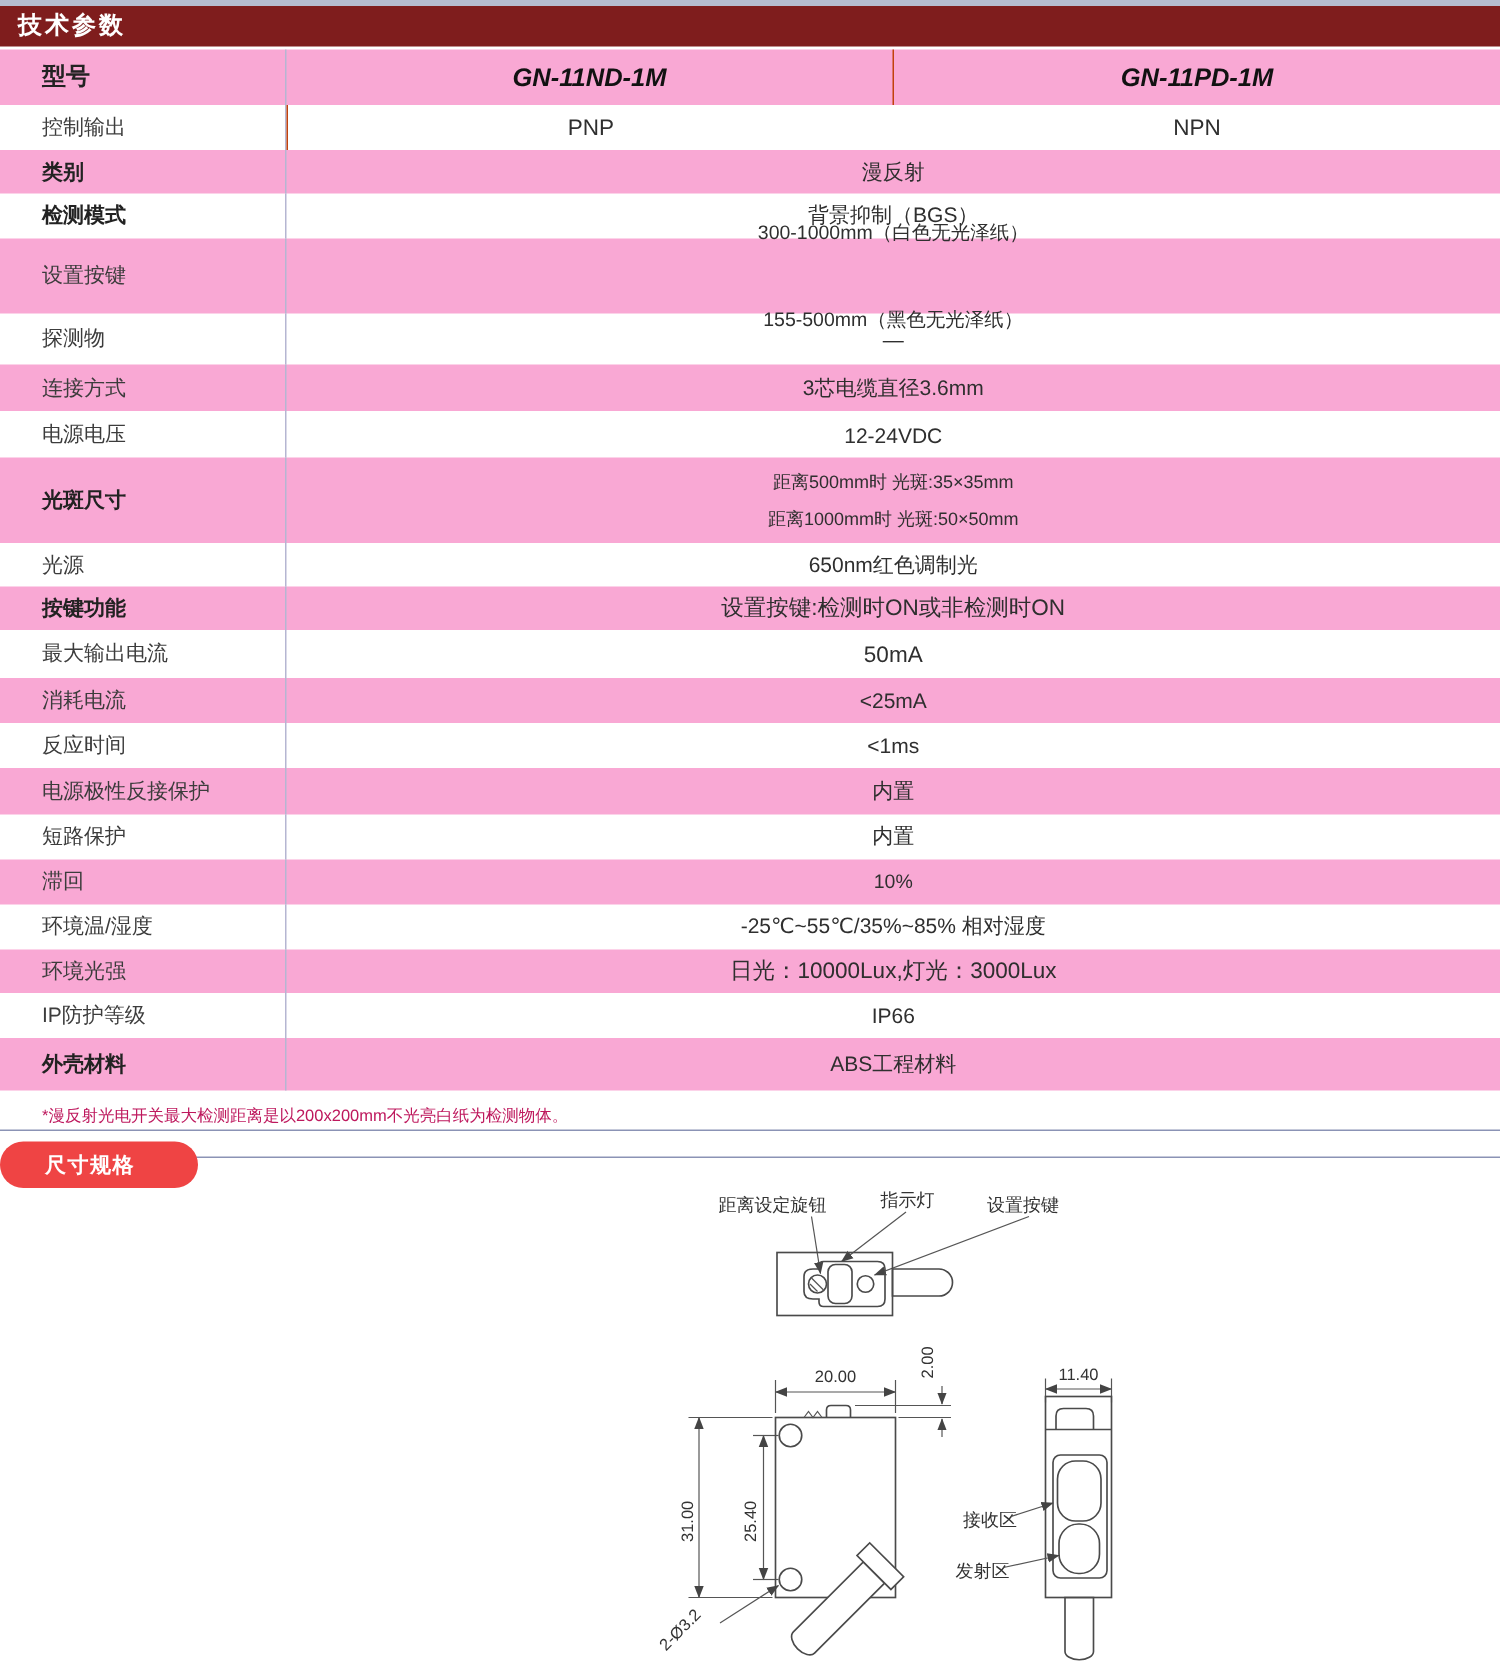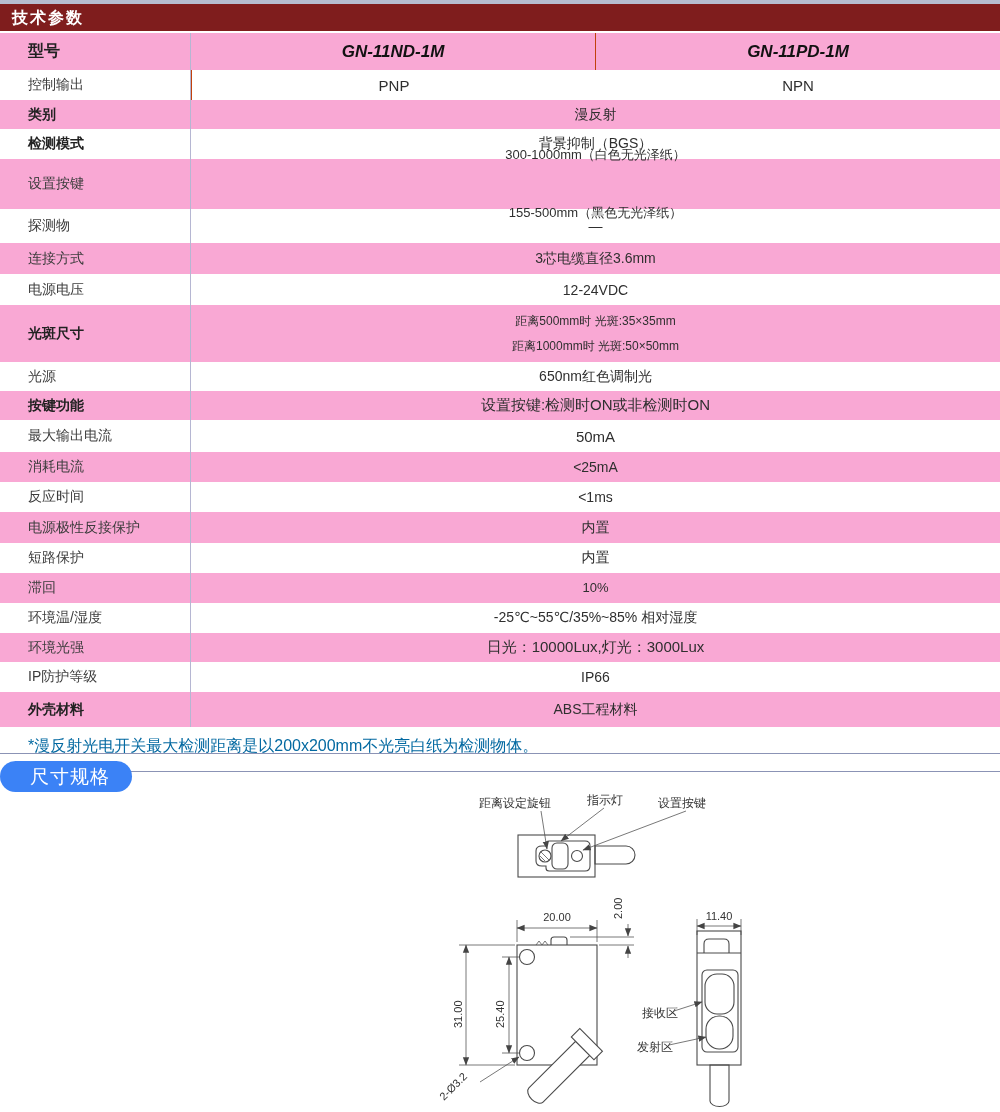--- a/index.html
+++ b/index.html
@@ -30,27 +30,27 @@
   .val.split{flex-direction:row;padding:0;align-items:stretch;}
   .half{flex:1;display:flex;align-items:center;justify-content:center;}
   .half.bl{border-left:1px solid #c2410c;text-align:right;}
   .model{font-weight:bold;font-size:17px;color:#121212;font-style:italic;}
   .v15{font-size:15px;}
   .v16{font-size:12px;line-height:25px;}
   .v13{font-size:13px;line-height:20px;gap:38px;}
   .h37{height:37px}.h30{height:30px}.h29{height:29px}.h50{height:50px}
   .h34{height:34px}.h31{height:31px}.h57{height:57px}.h32{height:32px}.h35{height:35px}
   .footnote{
-    position:absolute;left:28px;top:736px;font-size:16px;color:#0369a1;
+    position:absolute;left:28px;top:736px;font-size:11px;color:#be185d;
   }
   .hr1{position:absolute;left:0;top:753px;width:1000px;height:1px;background:#8b93b5;}
   .pill-line{position:absolute;left:110px;top:771px;width:890px;height:1px;background:#8b93b5;}
   .pill{
     position:absolute;left:0;top:761px;width:132px;height:31px;box-sizing:border-box;
-    background:#3b82f6;border-radius:16px;color:#fff;font-size:19px;font-weight:normal;
+    background:#ef4444;border-radius:16px;color:#fff;font-size:14px;font-weight:bold;
     line-height:31px;padding-left:30px;letter-spacing:1px;z-index:2;
   }
   .drawing{position:absolute;left:0;top:790px;}
   .dshape{fill:none;stroke:#4a4a4a;stroke-width:1.1;}
   .dthin{fill:none;stroke:#555;stroke-width:0.8;}
   .dtext{fill:#333;font-size:11px;font-family:"Liberation Sans","DejaVu Sans",sans-serif;}
   .dcn{fill:#333;font-size:12px;font-family:"Liberation Sans","DejaVu Sans",sans-serif;}
 </style>
 </head>
 <body>

